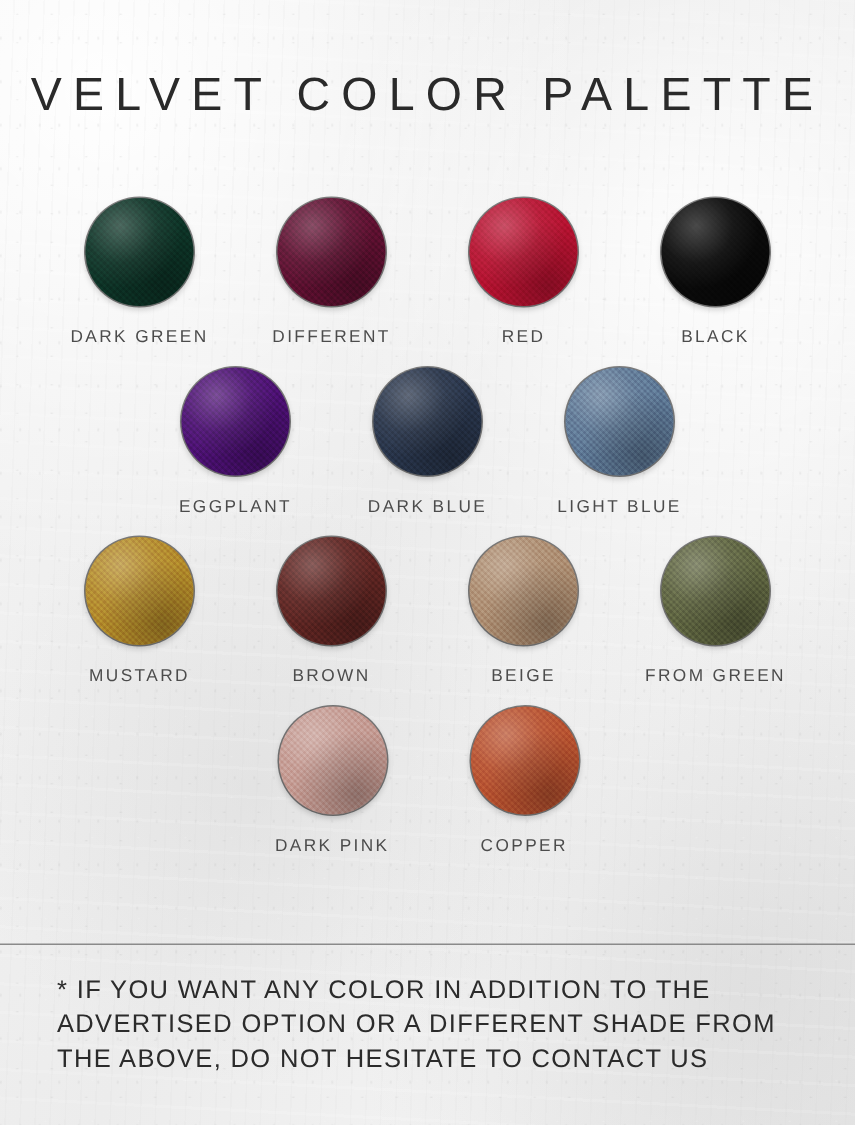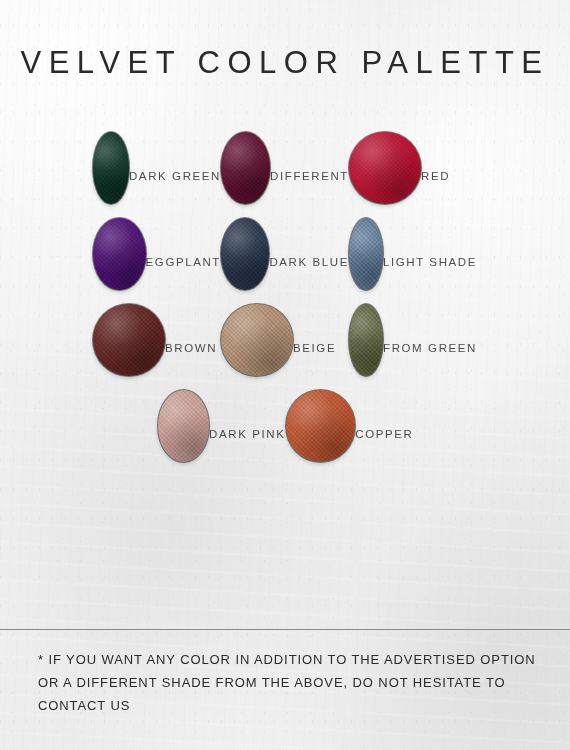--- a/index.html
+++ b/index.html
@@ -85,21 +85,21 @@
     justify-content: center;
     align-items: flex-start;
     margin-bottom: 14px;
   }
   .row.r2 { }
   .row.r4 { padding-left: 1px; }
 
   .cell {
     width: 128px;
     display: flex;
-    flex-direction: row;
+    flex-direction: column;
     align-items: center;
   }
 
   .swatch {
     width: 72px;
     height: 72px;
     border-radius: 50%;
     position: relative;
     box-shadow:
       0 0 0 1px rgba(25,25,25,0.55),
@@ -145,21 +145,21 @@
     width: 100%;
     height: 1px;
     background: #8a8a8a;
   }
 
   .footnote {
     position: absolute;
     top: 648px;
     left: 38px;
     width: 500px;
-    font-size: 13px;
+    font-size: 17px;
     font-weight: 400;
     letter-spacing: 0.9px;
     line-height: 23px;
     color: #2b2b2b;
   }
 </style>
 </head>
 <body>
 
 <div id="page" style="background-color: rgb(239, 239, 239);">
@@ -179,38 +179,46 @@
           <div class="swatch-label">DARK GREEN</div>
         </div>
         <div class="cell">
           <div class="swatch" style="background-color:#5d1030"></div>
           <div class="swatch-label">DIFFERENT</div>
         </div>
         <div class="cell">
           <div class="swatch" style="background-color:#b51230"></div>
           <div class="swatch-label">RED</div>
         </div>
+        <div class="cell">
+          <div class="swatch" style="background-color:#0a0a0a"></div>
+          <div class="swatch-label">BLACK</div>
+        </div>
       </div>
 
       <div class="row r2">
         <div class="cell">
           <div class="swatch" style="background-color:#4a1070"></div>
           <div class="swatch-label">EGGPLANT</div>
         </div>
         <div class="cell">
           <div class="swatch" style="background-color:#283449"></div>
           <div class="swatch-label">DARK BLUE</div>
         </div>
         <div class="cell">
           <div class="swatch" style="background-color:#5d7795"></div>
-          <div class="swatch-label">LIGHT SHADE</div>
+          <div class="swatch-label">LIGHT BLUE</div>
         </div>
       </div>
 
       <div class="row r3">
+        <div class="cell">
+          <div class="swatch" style="background-color:#b2892a"></div>
+          <div class="swatch-label">MUSTARD</div>
+        </div>
         <div class="cell">
           <div class="swatch" style="background-color:#5e2522"></div>
           <div class="swatch-label">BROWN</div>
         </div>
         <div class="cell">
           <div class="swatch" style="background-color:#ad8d71"></div>
           <div class="swatch-label">BEIGE</div>
         </div>
         <div class="cell">
           <div class="swatch" style="background-color:#5e6440"></div>

